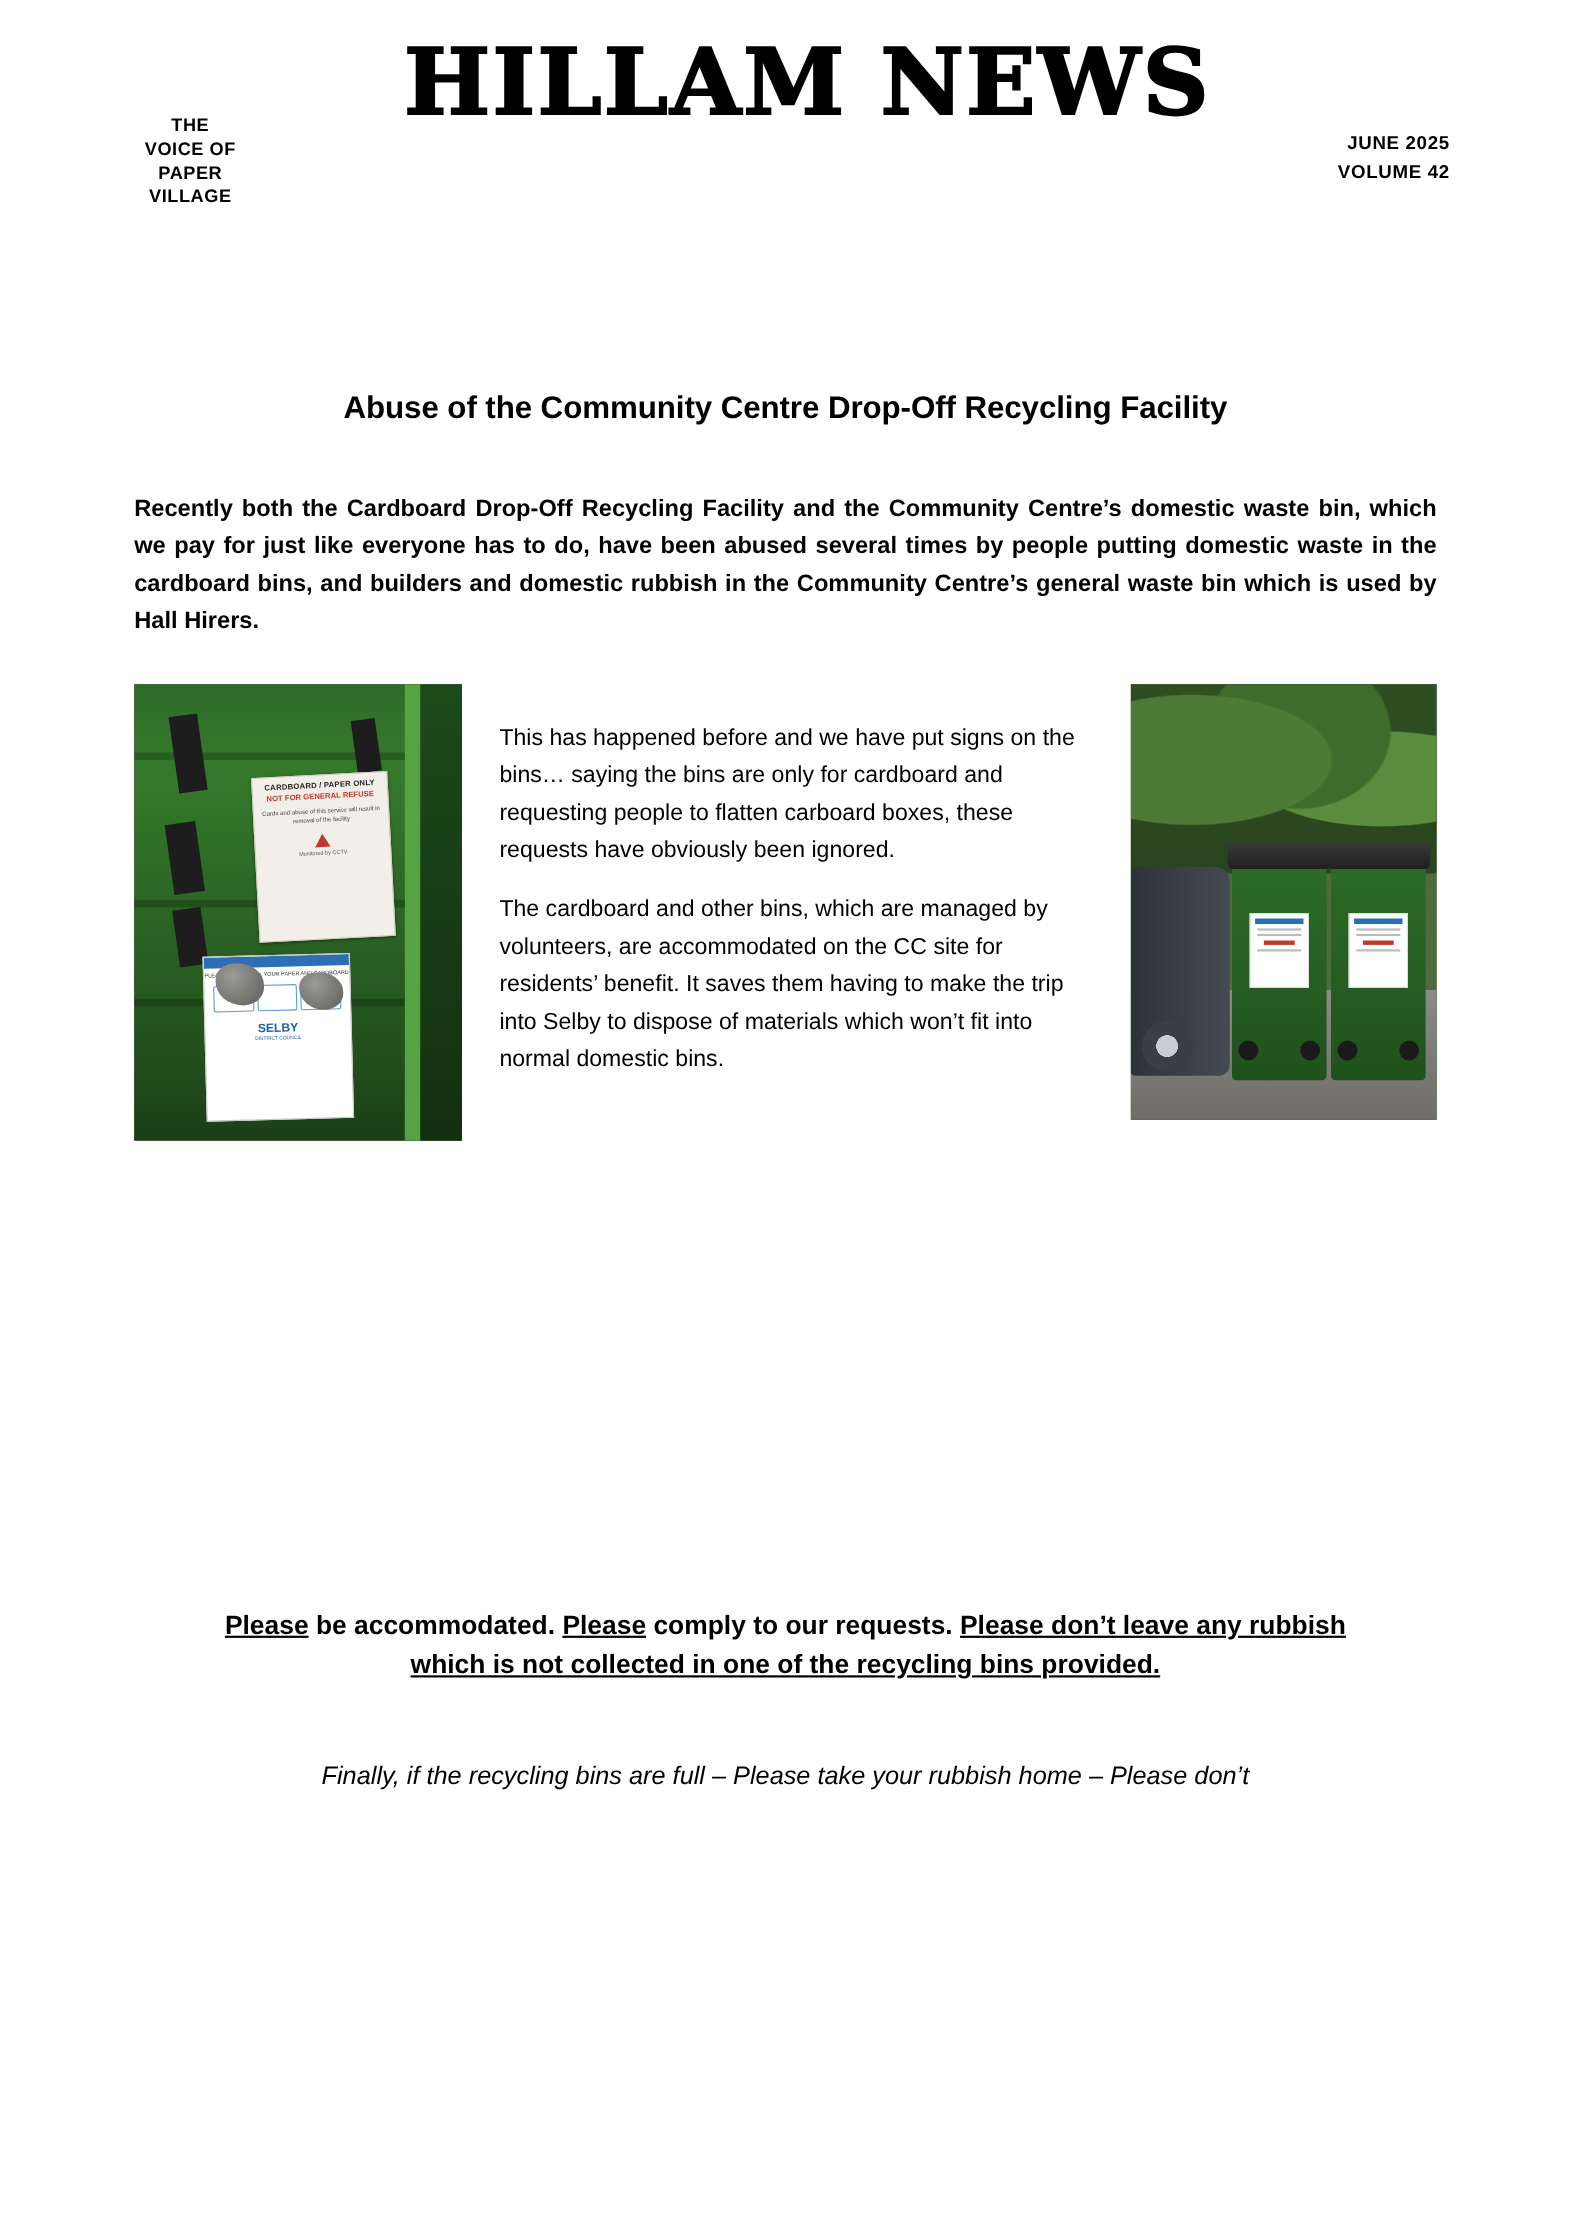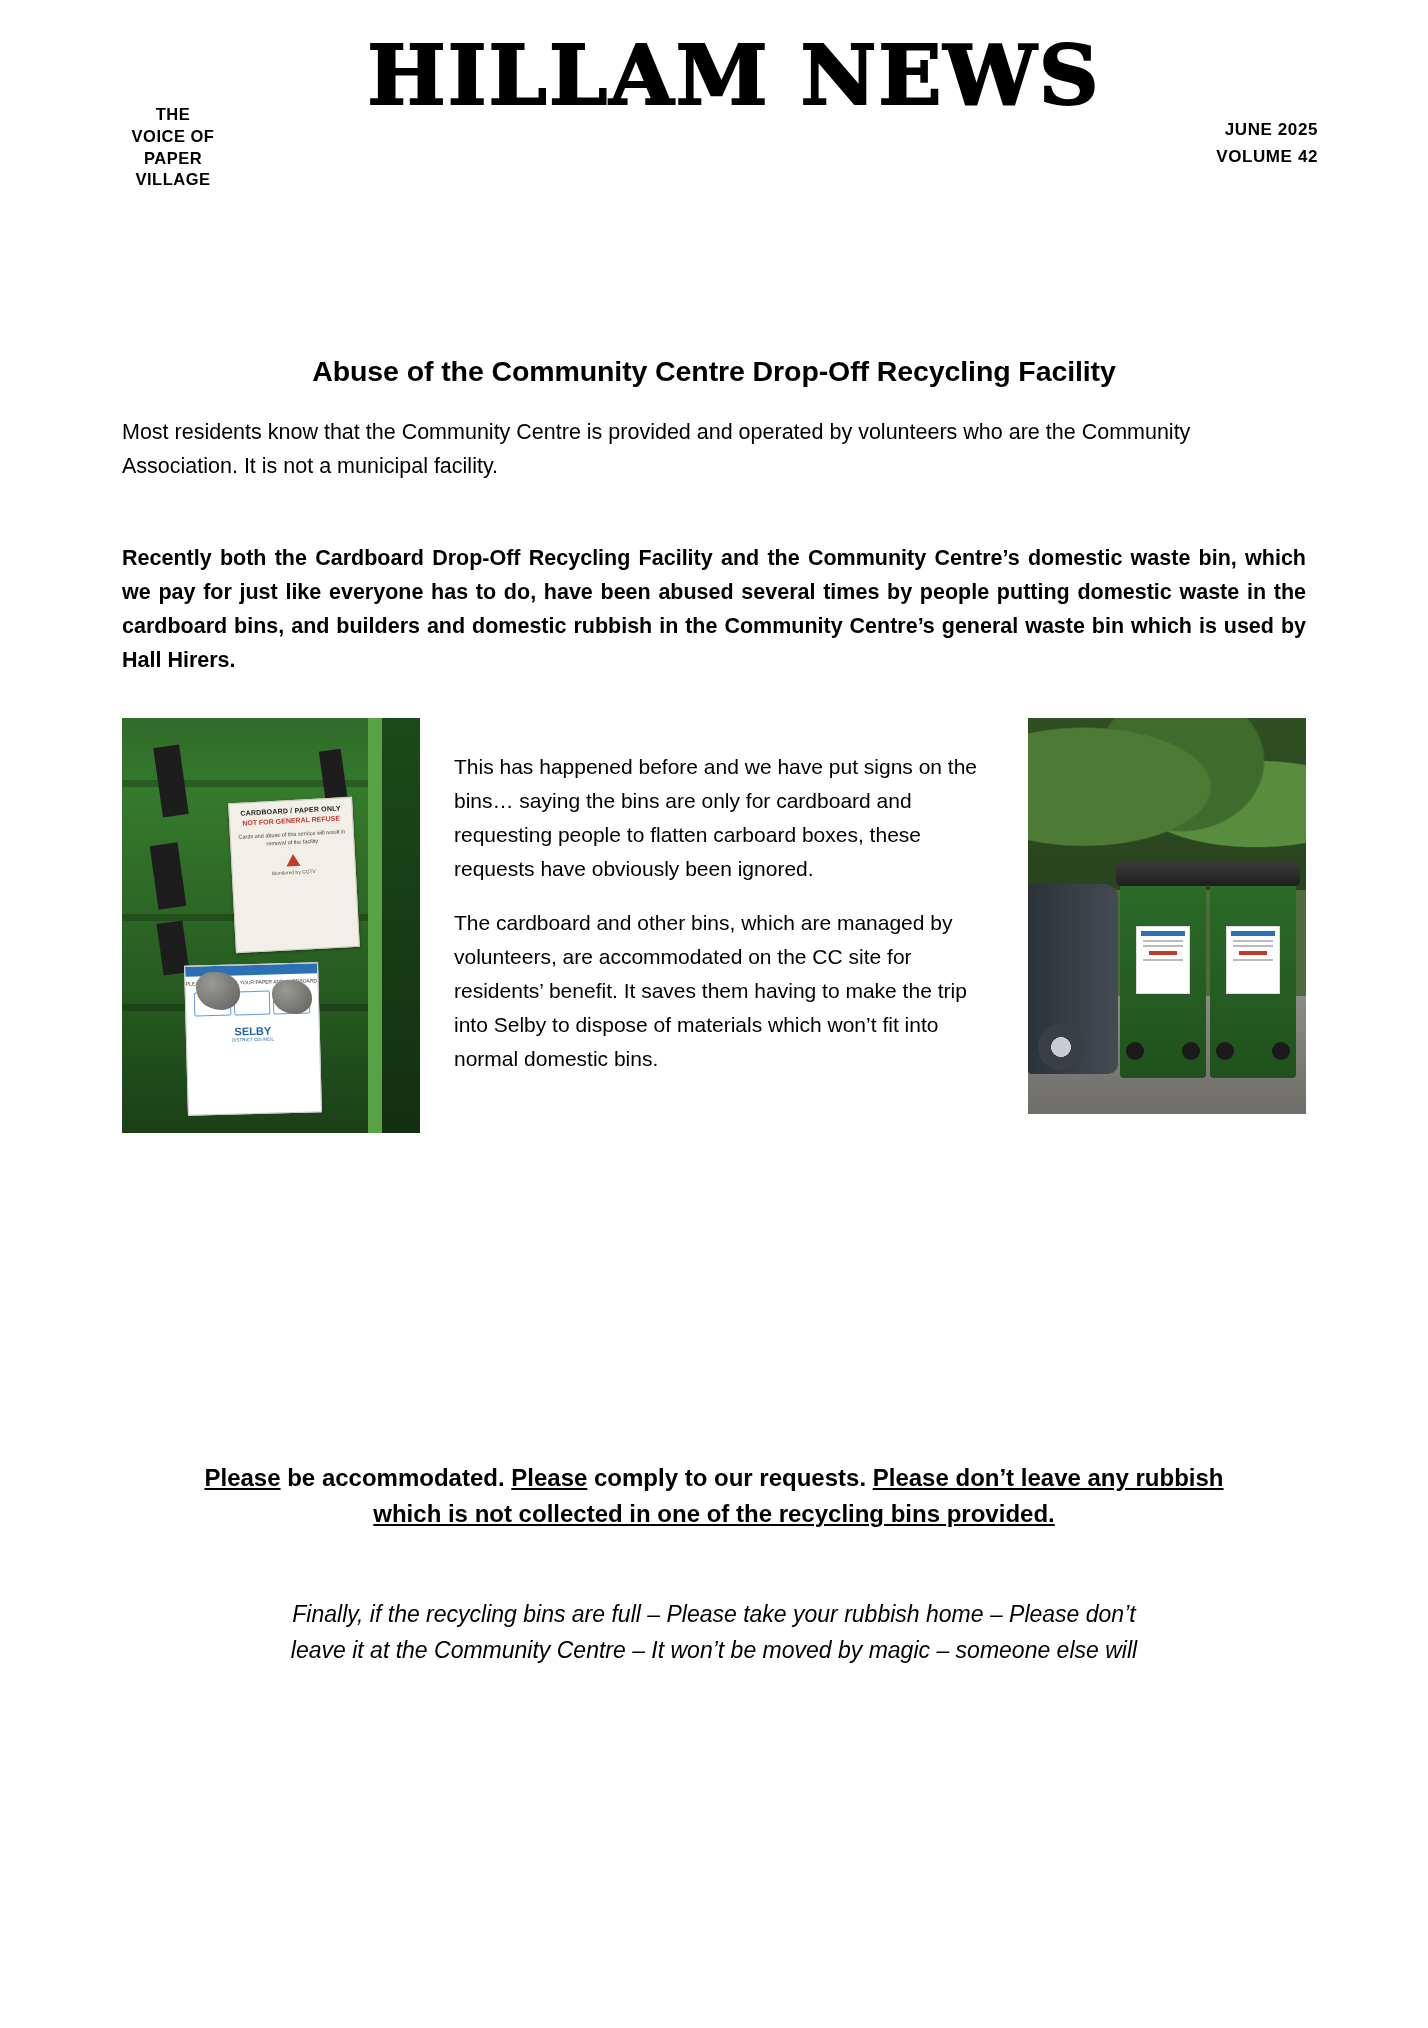--- a/index.html
+++ b/index.html
@@ -297,21 +297,20 @@
 
     <div class="mast-right">
       <div>JUNE 2025</div>
       <div>VOLUME 42</div>
     </div>
   </div>
 
   <div class="article">
     <h1 class="article-title">Abuse of the Community Centre Drop-Off Recycling Facility</h1>
 
-    <p class="para-intro">Most residents know that the Community Centre is provided and operated by volunteers who are the Community Association. It is not a municipal facility.</p>
 
     <p class="para-bold">Recently both the Cardboard Drop-Off Recycling Facility and the Community Centre’s domestic waste bin, which we pay for just like everyone has to do, have been abused several times by people putting domestic waste in the cardboard bins, and builders and domestic rubbish in the Community Centre’s general waste bin which is used by Hall Hirers.</p>
 
     <div class="media-row">
 
       <div class="photo photo-left">
         <div class="bin-body"></div>
         <div class="bin-left-strip"></div>
         <div class="bin-green-strip2"></div>
         <div class="bin-ridge" style="top:62px;"></div>
@@ -393,17 +392,16 @@
   <div class="closing">
     <p class="closing-bold">
       <span class="u">Please</span><span> be accommodated. </span><span class="u">Please</span><span> comply to our requests. </span><span class="u">Please don’t leave any rubbish</span>
     </p>
     <p class="closing-bold">
       <span class="u">which is not collected in one of the recycling bins provided.</span>
     </p>
 
     <div class="closing-italic">
       <div>Finally, if the recycling bins are full – Please take your rubbish home – Please don’t</div>
-      <div>leave it at the Community Centre – It won’t be moved by magic – someone else will</div>
     </div>
   </div>
 
 </div>
 
 </body></html>

